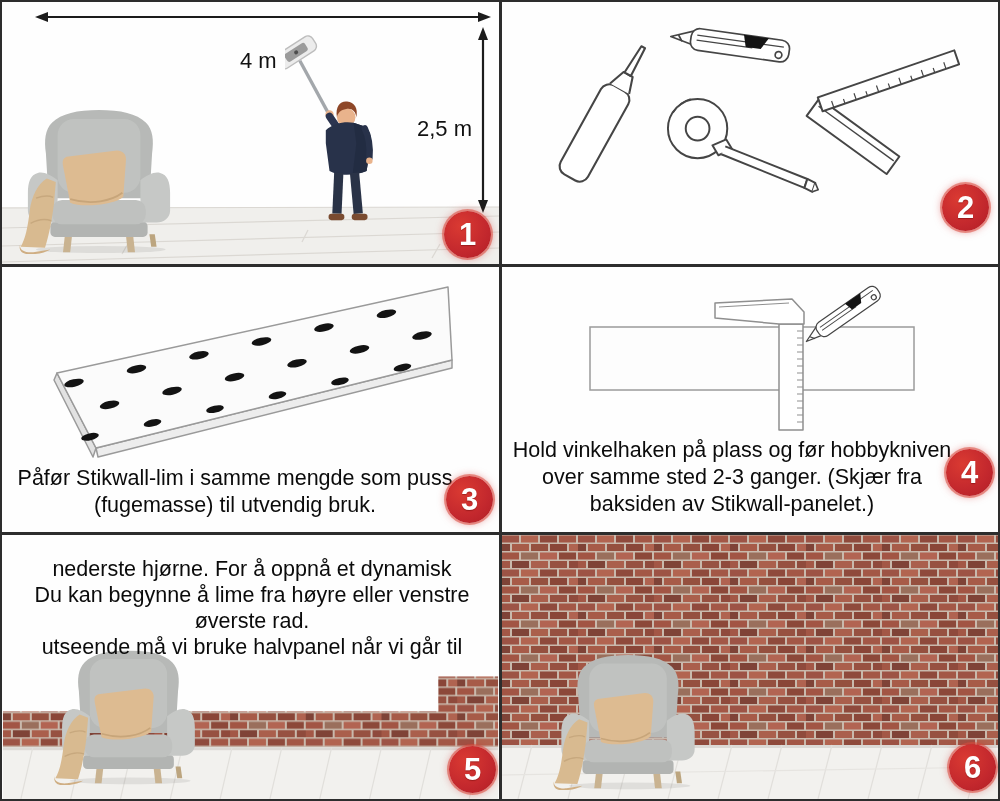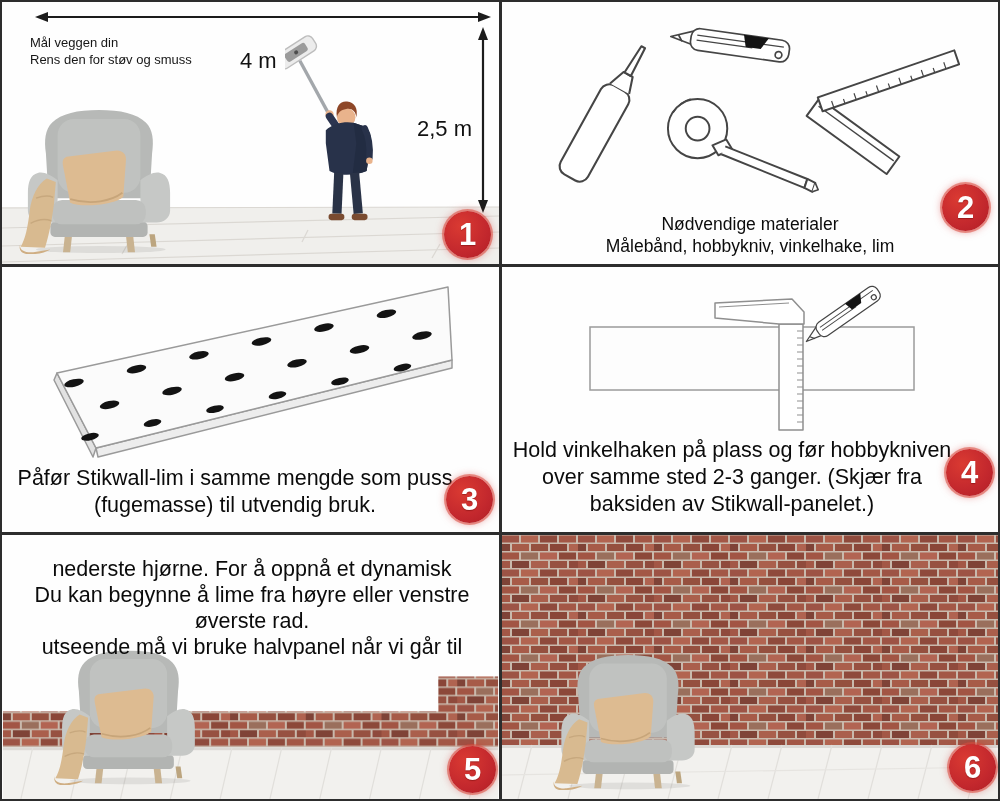--- a/index.html
+++ b/index.html
@@ -121,24 +121,20 @@
         <polygon points="489,15 476,10 476,20" stroke="none"></polygon>
       </g>
       <g stroke="#1c1c1c" fill="#1c1c1c">
         <line x1="481" y1="34" x2="481" y2="202" stroke-width="2.2"></line>
         <polygon points="481,25 476,38 486,38" stroke="none"></polygon>
         <polygon points="481,211 476,198 486,198" stroke="none"></polygon>
       </g>
       <use href="#armchair" x="16" y="108" width="162" height="144"></use>
       <use href="#man" x="283" y="30" width="102" height="190"></use>
     </svg>
-    <div class="note" style="left:28px;top:32px;">
-      <div class="ln">Mål veggen din</div>
-      <div class="ln">Rens den for støv og smuss</div>
-    </div>
     <div class="measure" style="left:238px;top:26px;">4 m</div>
     <div class="measure" style="left:415px;top:94px;">2,5 m</div>
     <div class="badge" style="left:442px;top:209px;">1</div>
   </section>
 
   <section class="panel">
     <svg class="scene" viewBox="0 0 496 265">
       <g transform="translate(53,168) rotate(29) scale(1.05)" stroke="#454545" fill="#fff" stroke-width="2" stroke-linejoin="round">
         <rect x="0" y="-96" width="30" height="98" rx="9"></rect>
         <path d="M5,-96 L11,-112 L21,-112 L26,-96"></path>
@@ -158,24 +154,20 @@
         <g transform="translate(321,97) rotate(36)">
           <rect x="-2" y="2" width="100" height="22"></rect>
           <line x1="2" y1="9" x2="96" y2="9" stroke-width="1.4"></line>
         </g>
         <g transform="translate(321,97) rotate(-19)">
           <rect x="-4" y="-2" width="146" height="15"></rect>
           <path d="M8,13 V6 M20,13 V8 M32,13 V6 M44,13 V8 M56,13 V6 M68,13 V8 M80,13 V6 M92,13 V8 M104,13 V6 M116,13 V8 M128,13 V6" stroke-width="1.2" fill="none"></path>
         </g>
       </g>
     </svg>
-    <div class="cap" style="left:18px;top:211px;width:460px;font-size:17.5px;line-height:22px;">
-      <div class="ln">Nødvendige materialer</div>
-      <div class="ln">Målebånd, hobbykniv, vinkelhake, lim</div>
-    </div>
     <div class="badge" style="left:440px;top:182px;">2</div>
   </section>
 
   <section class="panel">
     <svg class="scene" viewBox="0 0 497 265">
       <g stroke="#9a9a9a" stroke-width="1.5" stroke-linejoin="round">
         <path d="M55,106 L94,181 L91,190 L52,113 Z" fill="#e2e2e2"></path>
         <path d="M94,181 L450,93 L450,101 L96,190 Z" fill="#ededed"></path>
         <path d="M55,106 L446,20 L450,93 L94,181 Z" fill="#fbfbfb"></path>
       </g>

